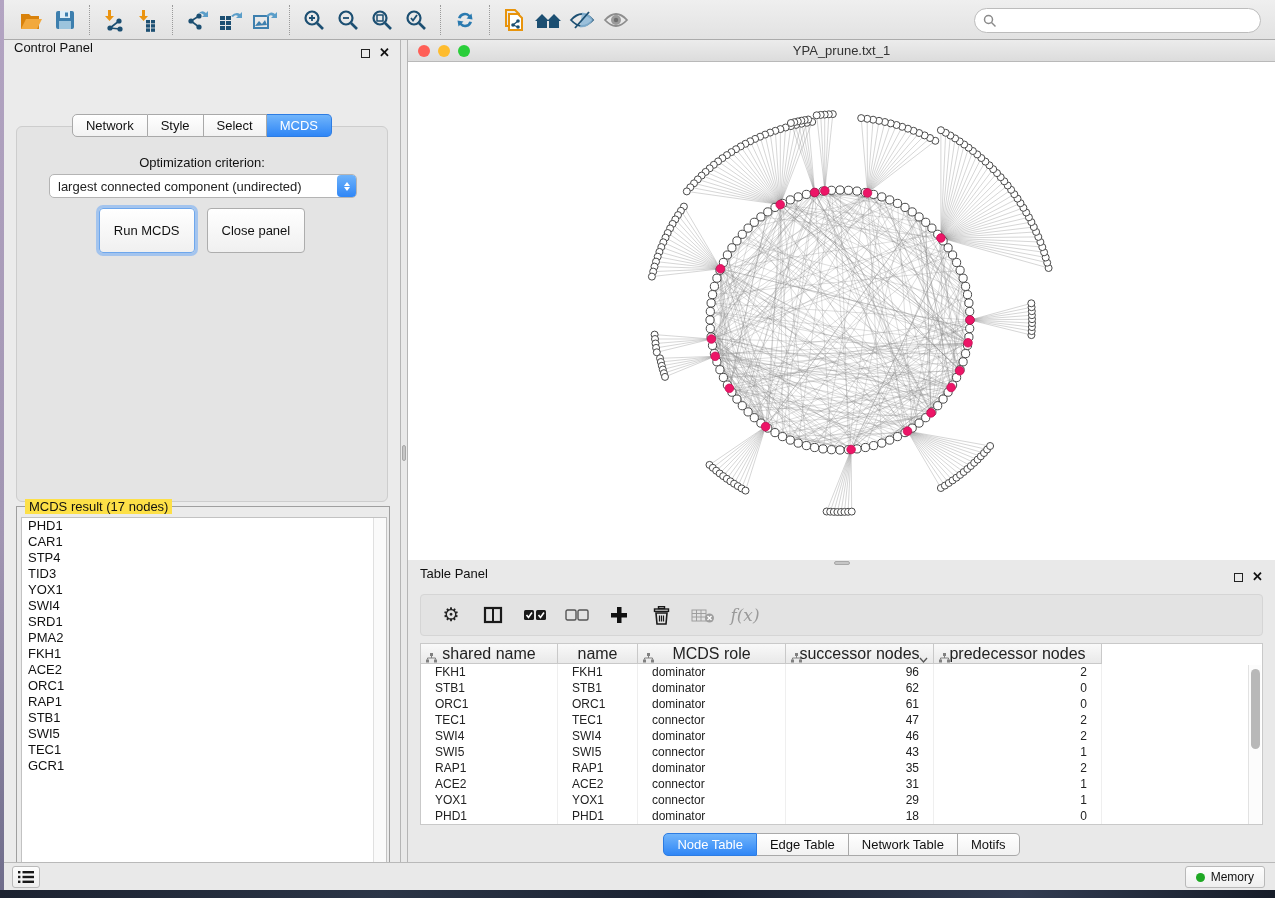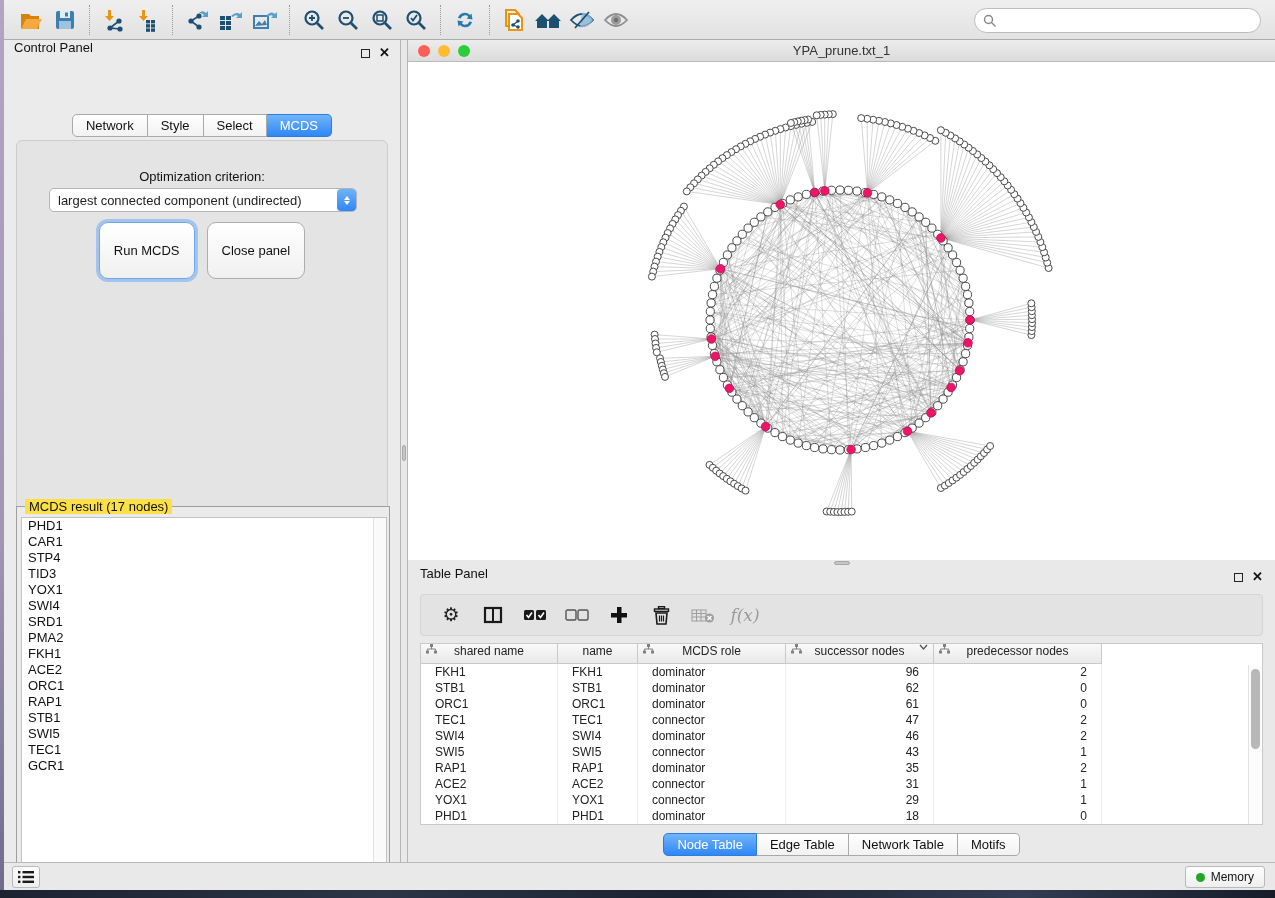--- a/index.html
+++ b/index.html
@@ -24,29 +24,29 @@
   .panel-title { font-size:13px; color:#111; }
   .panel-icons { margin-left:auto; display:flex; align-items:center; gap:9px; }
   .float-icon { width:9px; height:9px; border:1.5px solid #222; display:inline-block; }
   .close-icon { font-size:13px; font-weight:bold; color:#111; line-height:10px; }
   .cp-tabs { position:absolute; left:0; top:74px; width:100%; display:flex; justify-content:center; z-index:3; }
   .seg { display:inline-flex; }
   .seg .tab { font-size:13px; padding:3px 13px; background:linear-gradient(#ffffff,#f2f2f2); border:1px solid #a9a9a9; border-left-width:0; color:#111; }
   .seg .tab:first-child { border-left-width:1px; border-radius:5px 0 0 5px; }
   .seg .tab:last-child { border-radius:0 5px 5px 0; }
   .seg .tab.active { background:linear-gradient(#71b5fb,#2f86f6); color:#fff; border-color:#2d7ce2; }
-  .cp-inner { position:absolute; left:12px; top:100px; width:372px; height:376px; background:#e4e4e4; border:1px solid #cdcdcd; border-radius:6px; }
+  .cp-inner { position:absolute; left:12px; top:86px; width:372px; height:376px; background:#e4e4e4; border:1px solid #cdcdcd; border-radius:6px; }
   .opt-label { position:absolute; left:0; top:28px; width:100%; text-align:center; font-size:13px; color:#111; }
   .opt-select { position:absolute; left:32px; top:47px; width:308px; height:24px; background:#fff; border:1px solid #b4b4b4; border-radius:5px; display:flex; align-items:center; font-size:13px; padding-left:8px; }
   .opt-select .stepper { margin-left:auto; width:19px; height:22px; border-radius:4px; background:linear-gradient(#6fb3fa,#2f86f6); display:flex; flex-direction:column; align-items:center; justify-content:center; gap:1px; }
   .stepper i { width:0; height:0; border-left:3.5px solid transparent; border-right:3.5px solid transparent; }
   .stepper .up { border-bottom:4px solid #fff; }
   .stepper .dn { border-top:4px solid #fff; }
   .cp-buttons { position:absolute; left:0; top:81px; width:100%; display:flex; justify-content:center; gap:12px; }
-  .btn { font-size:13px; padding:20px 14px; background:linear-gradient(#ffffff,#f0f0f0); border:1px solid #adadad; border-radius:9px; color:#111; }
+  .btn { font-size:13px; padding:14px 14px; background:linear-gradient(#ffffff,#f0f0f0); border:1px solid #adadad; border-radius:4px; color:#111; }
   .btn.focused { border-color:#6ea7ec; box-shadow:0 0 0 3px rgba(110,170,245,.55); }
   .mcds-result { position:absolute; left:12px; top:466px; width:374px; height:372px; border:1px solid #9f9f9f; background:#ebebeb; }
   .mcds-legend { position:absolute; left:8px; top:-8px; background:#fde047; padding:0 4px; font-size:13px; color:#111; }
   .mcds-list { position:absolute; left:4px; top:10px; width:366px; height:358px; background:#fff; border:1px solid #c2c2c2; overflow:hidden; }
   .mcds-list .scrolltrack { position:absolute; right:0; top:0; width:13px; height:100%; background:#fafafa; border-left:1px solid #e0e0e0; }
   .mcds-item { font-size:13px; line-height:16px; padding-left:6px; color:#111; }
 
   
   .vsplitter { position:absolute; left:400px; top:40px; width:8px; height:822px; background:#e9e9e9; border-left:1px solid #b5b5b5; border-right:1px solid #b5b5b5; }
   .vsplitter .handle { position:absolute; left:1px; top:405px; width:4px; height:16px; background:#c6c6c6; border:1px solid #a8a8a8; border-radius:2px; }
@@ -64,21 +64,21 @@
   
   .table-panel { position:absolute; left:408px; top:566px; width:867px; height:296px; background:#e9e9e9; }
   .tp-titlebar { height:22px; display:flex; padding:0 12px; }
   .tp-toolbar { position:absolute; left:12px; top:28px; width:843px; height:42px; background:#e3e3e3; border:1px solid #d5d5d5; border-radius:4px; display:flex; align-items:center; gap:18px; padding-left:18px; }
   .tp-toolbar .ticon { width:24px; height:24px; display:flex; align-items:center; justify-content:center; }
   .gear-glyph { font-size:19px; color:#222; line-height:20px; }
   .fx-glyph { font-family:"DejaVu Serif", serif; font-style:italic; font-size:17px; color:#9a9a9a; }
 
   .ttable { position:absolute; left:12px; top:77px; width:843px; height:182px; background:#fff; border:1px solid #c9c9c9; }
   .thead { display:flex; height:20px; }
-  .th { position:relative; display:flex; align-items:flex-start; justify-content:center; font-size:12px; color:#222; background:linear-gradient(#f9f9f9,#e9e9e9); border-right:1px solid #c9c9c9; border-bottom:1px solid #c9c9c9; }
+  .th { position:relative; display:flex; align-items:flex-end; justify-content:center; font-size:16px; color:#222; background:linear-gradient(#f9f9f9,#e9e9e9); border-right:1px solid #c9c9c9; border-bottom:1px solid #c9c9c9; }
   .th .tree { position:absolute; left:5px; }
   .th .sortchev { position:absolute; right:5px; }
   .trow { display:flex; height:16px; align-items:center; }
   .c { font-size:12px; height:16px; line-height:16px; border-right:1px solid #efefef; overflow:hidden; white-space:nowrap; }
   .c0,.h0 { width:137px; } .c1,.h1 { width:80px; } .c2,.h2 { width:148px; } .c3,.h3 { width:148px; } .c4,.h4 { width:168px; }
   .c0,.c1,.c2 { padding-left:14px; }
   .c3,.c4 { text-align:right; padding-right:14px; }
   .tscroll { position:absolute; right:1px; top:21px; width:13px; height:159px; background:#fcfcfc; border-left:1px solid #e2e2e2; }
   .tscroll .thumb { position:absolute; left:2px; top:4px; width:9px; height:80px; background:#b8b8b8; border-radius:5px; }
 

